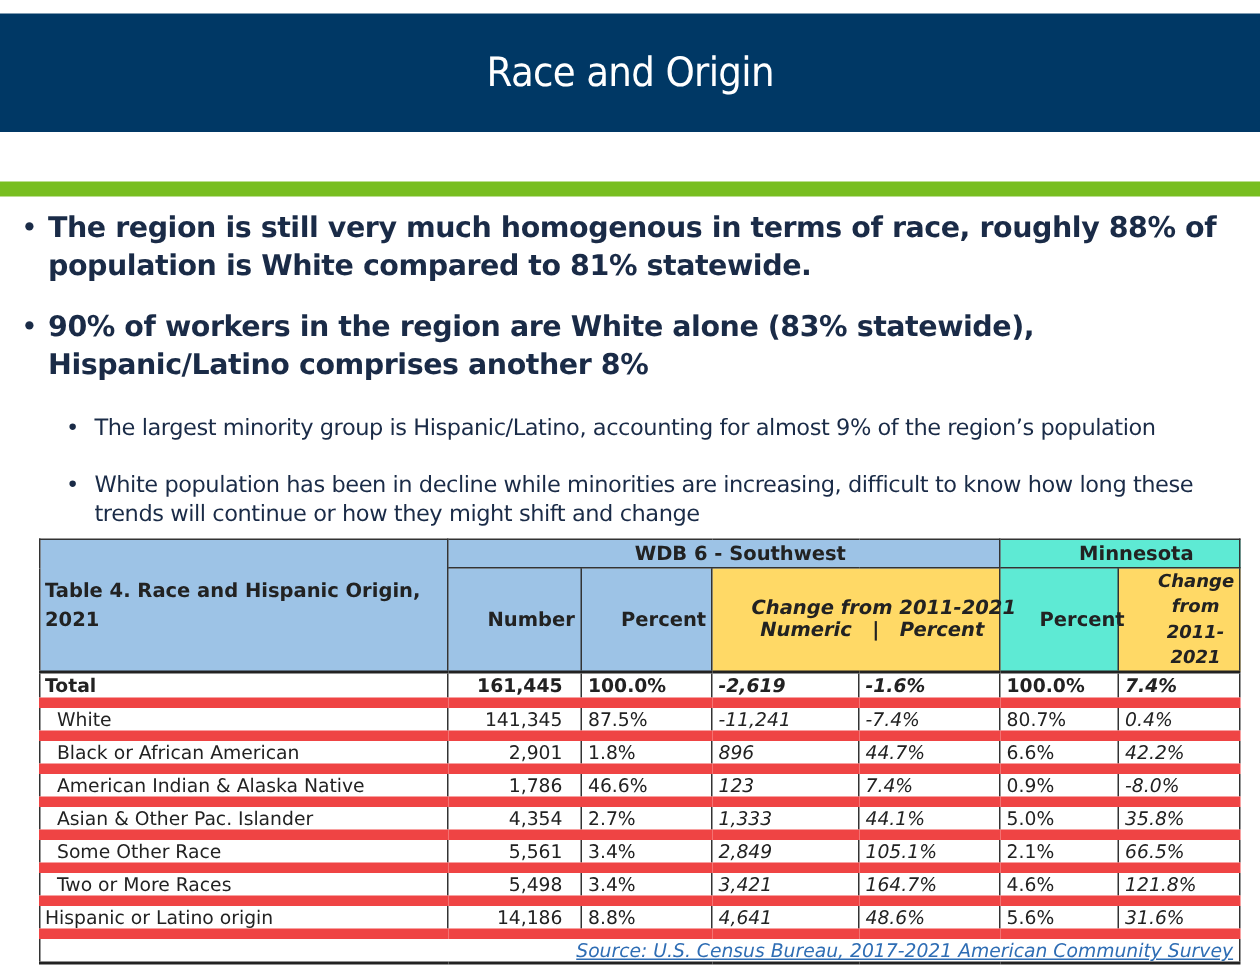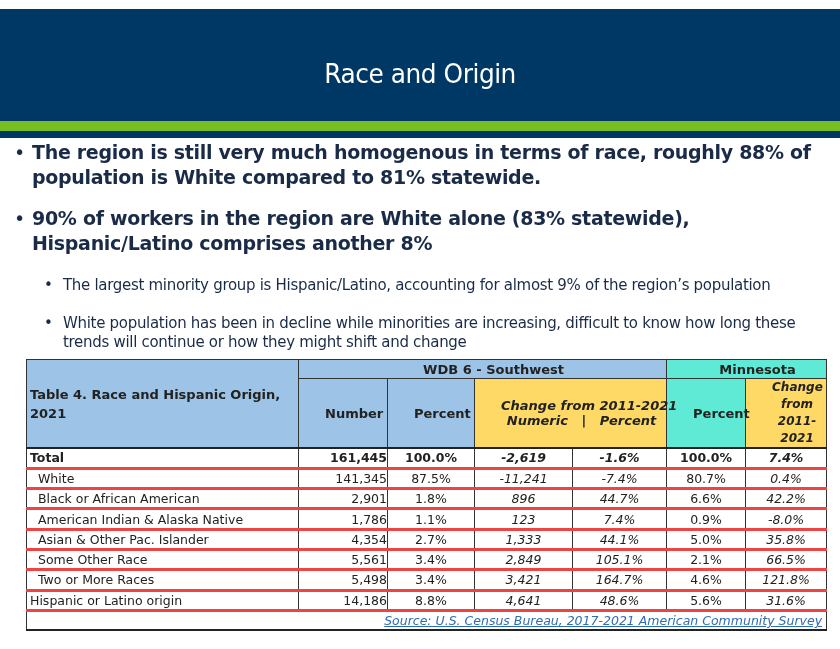--- a/index.html
+++ b/index.html
@@ -1,20 +1,20 @@
 <!DOCTYPE html>
 <html><head>
 <meta charset="utf-8">
 <style>
   * { box-sizing: border-box; margin: 0; padding: 0; }
   html, body { width: 840px; height: 649px; background: #ffffff; overflow: hidden; }
   body { position: relative; font-family: "Liberation Sans", sans-serif; color: #1f2f45; }
 
   .title-band {
-    position: absolute; left: 0; top: 9px; width: 840px; height: 129px;
+    position: absolute; left: 0; top: 9px; width: 840px; height: 79px;
     background: #003865;
     display: flex; align-items: center; justify-content: center;
   }
   .title-band h1 {
     color: #ffffff; font-weight: normal; font-size: 27px;
     font-family: "DejaVu Sans", sans-serif; letter-spacing: -0.5px;
     transform: scaleX(0.92);
   }
   .accent-stripe {
     position: absolute; left: 0; top: 121px; width: 840px; height: 10px;
@@ -47,25 +47,25 @@
   th { font-weight: bold; padding-left: 26px; }
   .hdr-blue { background: #9DC3E6; }
   .hdr-yellow { background: #FFD966; }
   .hdr-green { background: #5eead4; }
   .hdr-title { text-align: left; vertical-align: middle; font-size: 13px; line-height: 19px; white-space: normal; padding-left: 3px; }
   .grp { height: 19px; text-align: center; font-size: 13px; }
   .sub { height: 55px; text-align: center; font-size: 13px; }
   .it { font-style: italic; }
   .sub-small { font-size: 12px; line-height: 17px; white-space: normal; }
 
-  tbody td { border-top: 1px solid #555; border-bottom: 3px solid #ef4444; }
+  tbody td { border-top: 1px solid #555; border-bottom: 7px solid #ef4444; }
   td.label { text-align: left; padding-left: 3px; }
   td.label.indent { padding-left: 11px; }
-  td.num { text-align: right; padding-right: 0; }
-  td.ctr { text-align: center; }
+  td.num { text-align: right; padding-right: 12px; }
+  td.ctr { text-align: left; }
   tr.total td { font-weight: bold; border-top: 2px solid #222; }
   tr.source td { text-align: right; border-top: 2px solid #222; border-bottom: 2px solid #222; height: 20px; }
   .src-link { color: #2e6db4; text-decoration: underline; font-style: italic; font-size: 12.5px; }
 </style>
 </head>
 <body>
 
 <div class="title-band">
   <h1>Race and Origin</h1>
 </div>
@@ -146,21 +146,21 @@
         <td class="num">2,901</td>
         <td class="ctr">1.8%</td>
         <td class="ctr it">896</td>
         <td class="ctr it">44.7%</td>
         <td class="ctr">6.6%</td>
         <td class="ctr it">42.2%</td>
       </tr>
       <tr>
         <td class="label indent">American Indian &amp; Alaska Native</td>
         <td class="num">1,786</td>
-        <td class="ctr">1.1%</td>
+        <td class="ctr">46.6%</td>
         <td class="ctr it">123</td>
         <td class="ctr it">7.4%</td>
         <td class="ctr">0.9%</td>
         <td class="ctr it">-8.0%</td>
       </tr>
       <tr>
         <td class="label indent">Asian &amp; Other Pac. Islander</td>
         <td class="num">4,354</td>
         <td class="ctr">2.7%</td>
         <td class="ctr it">1,333</td>

